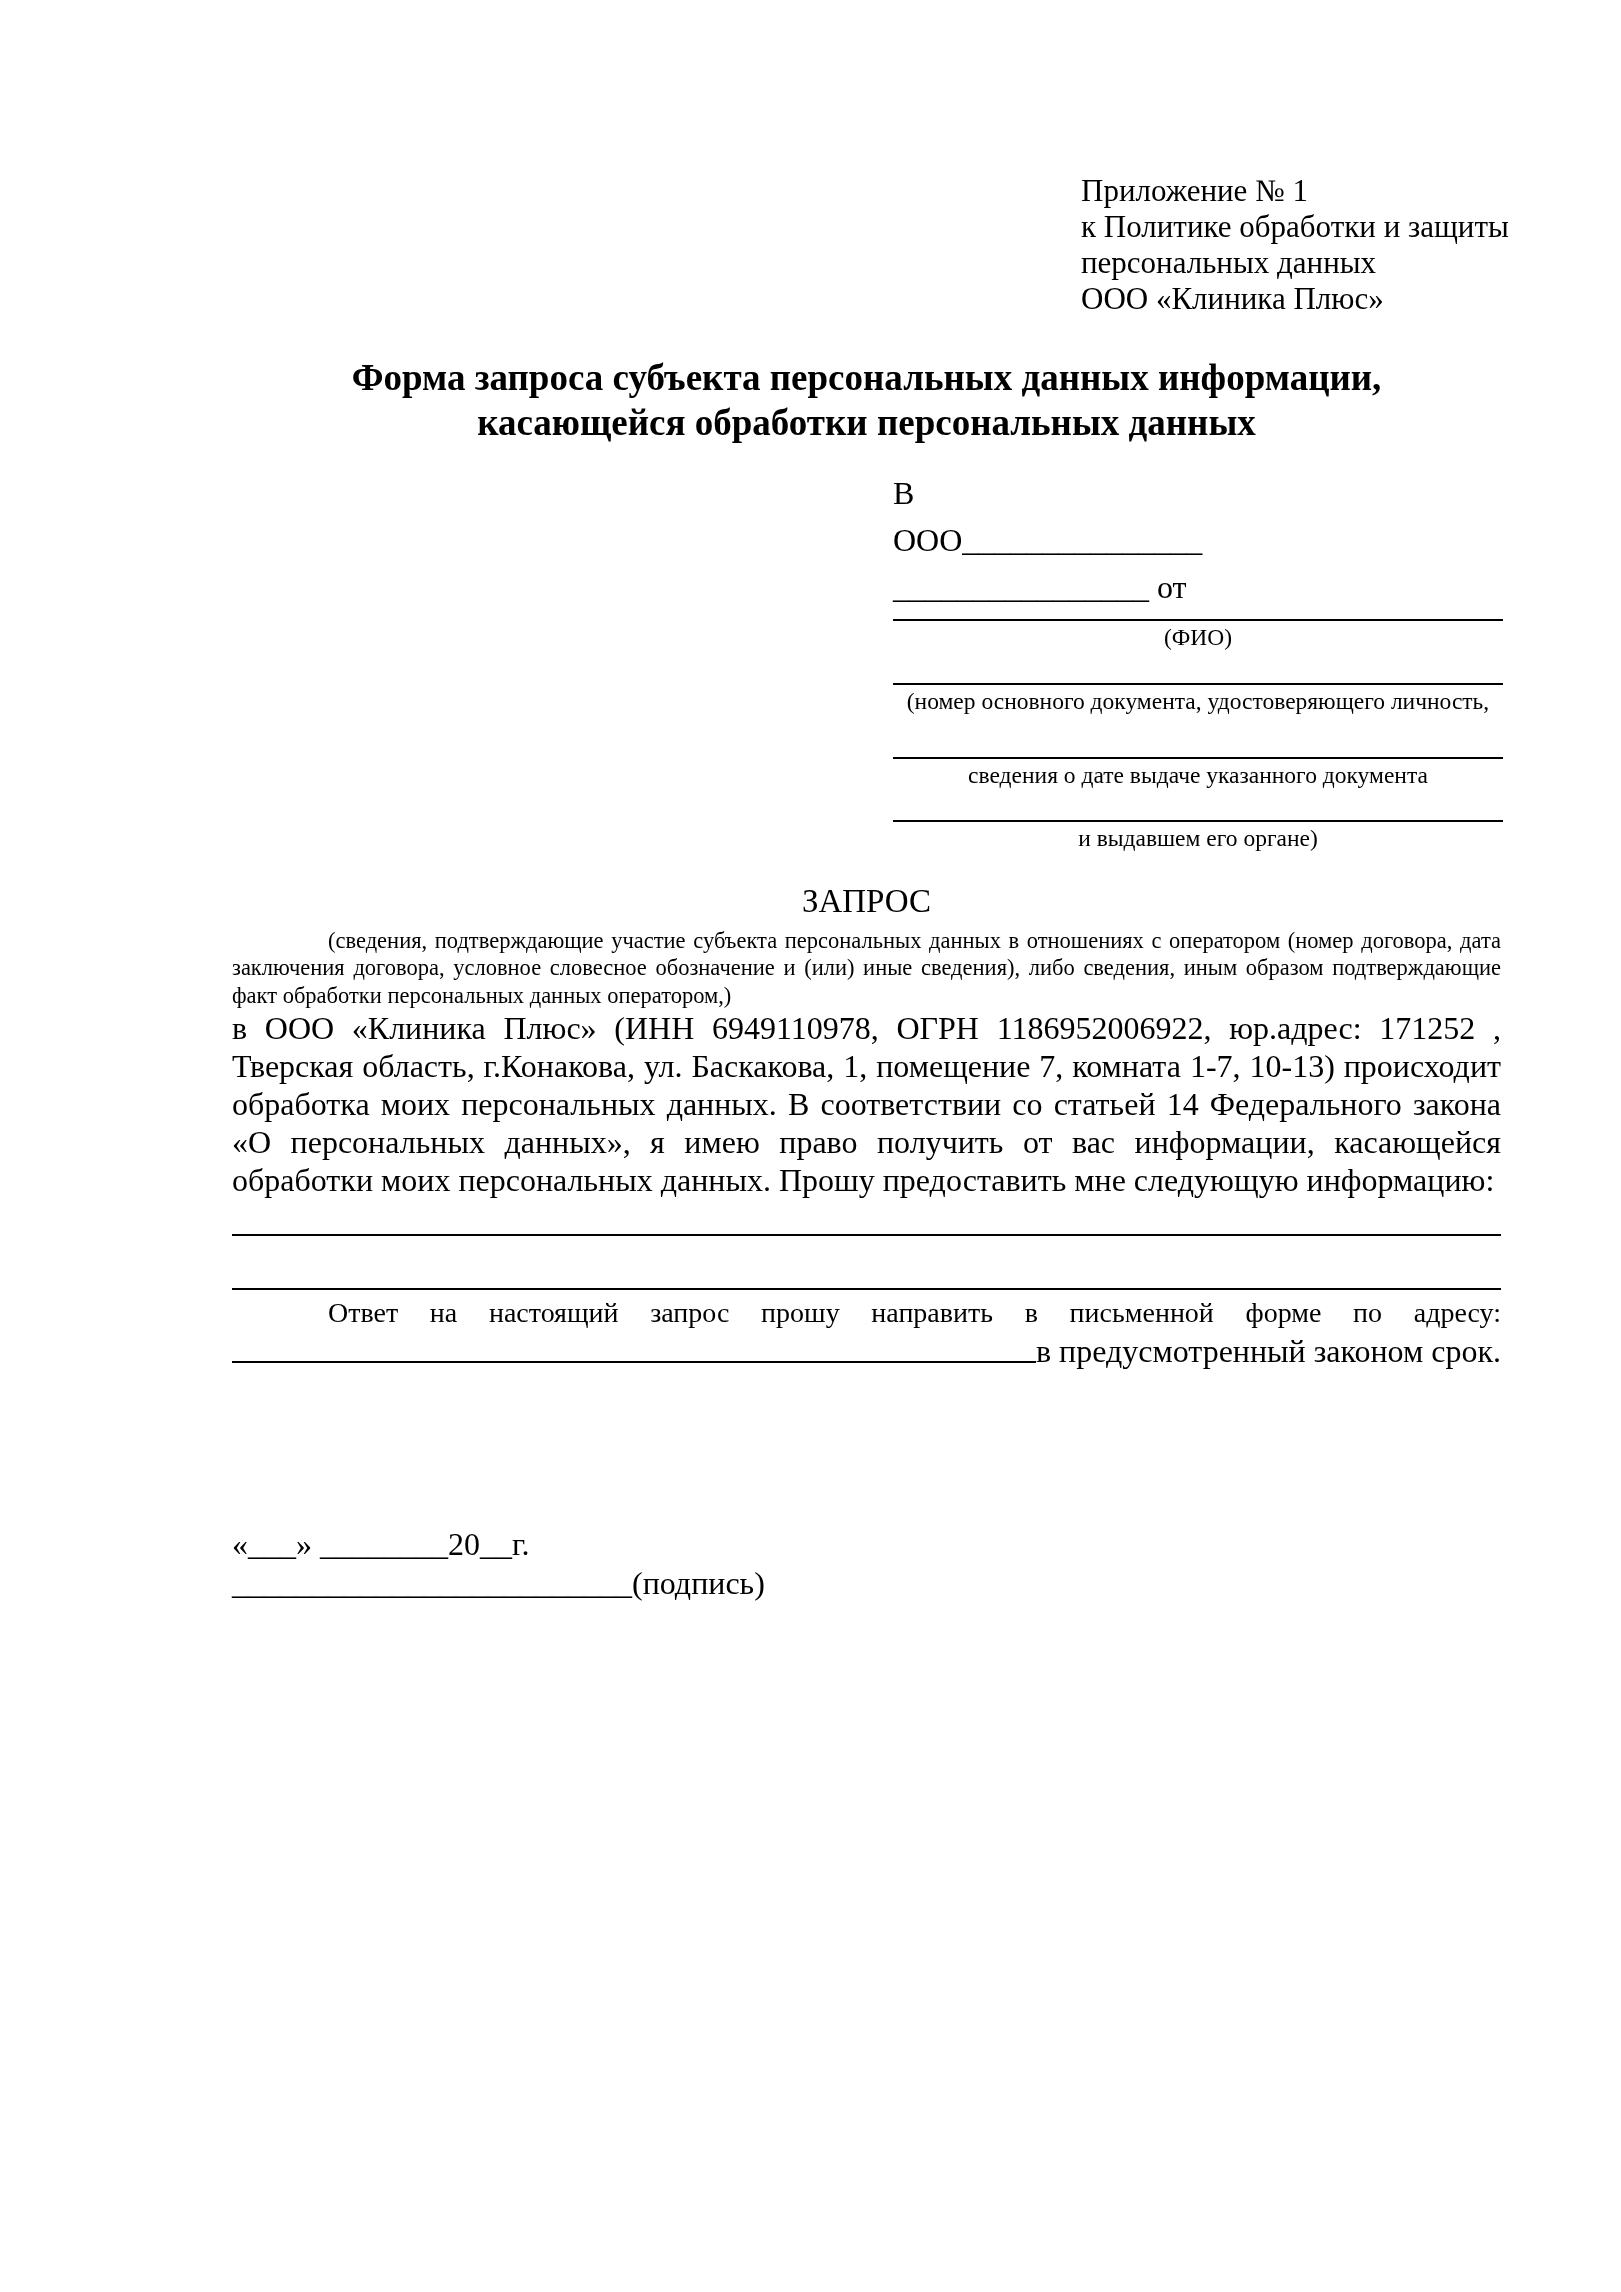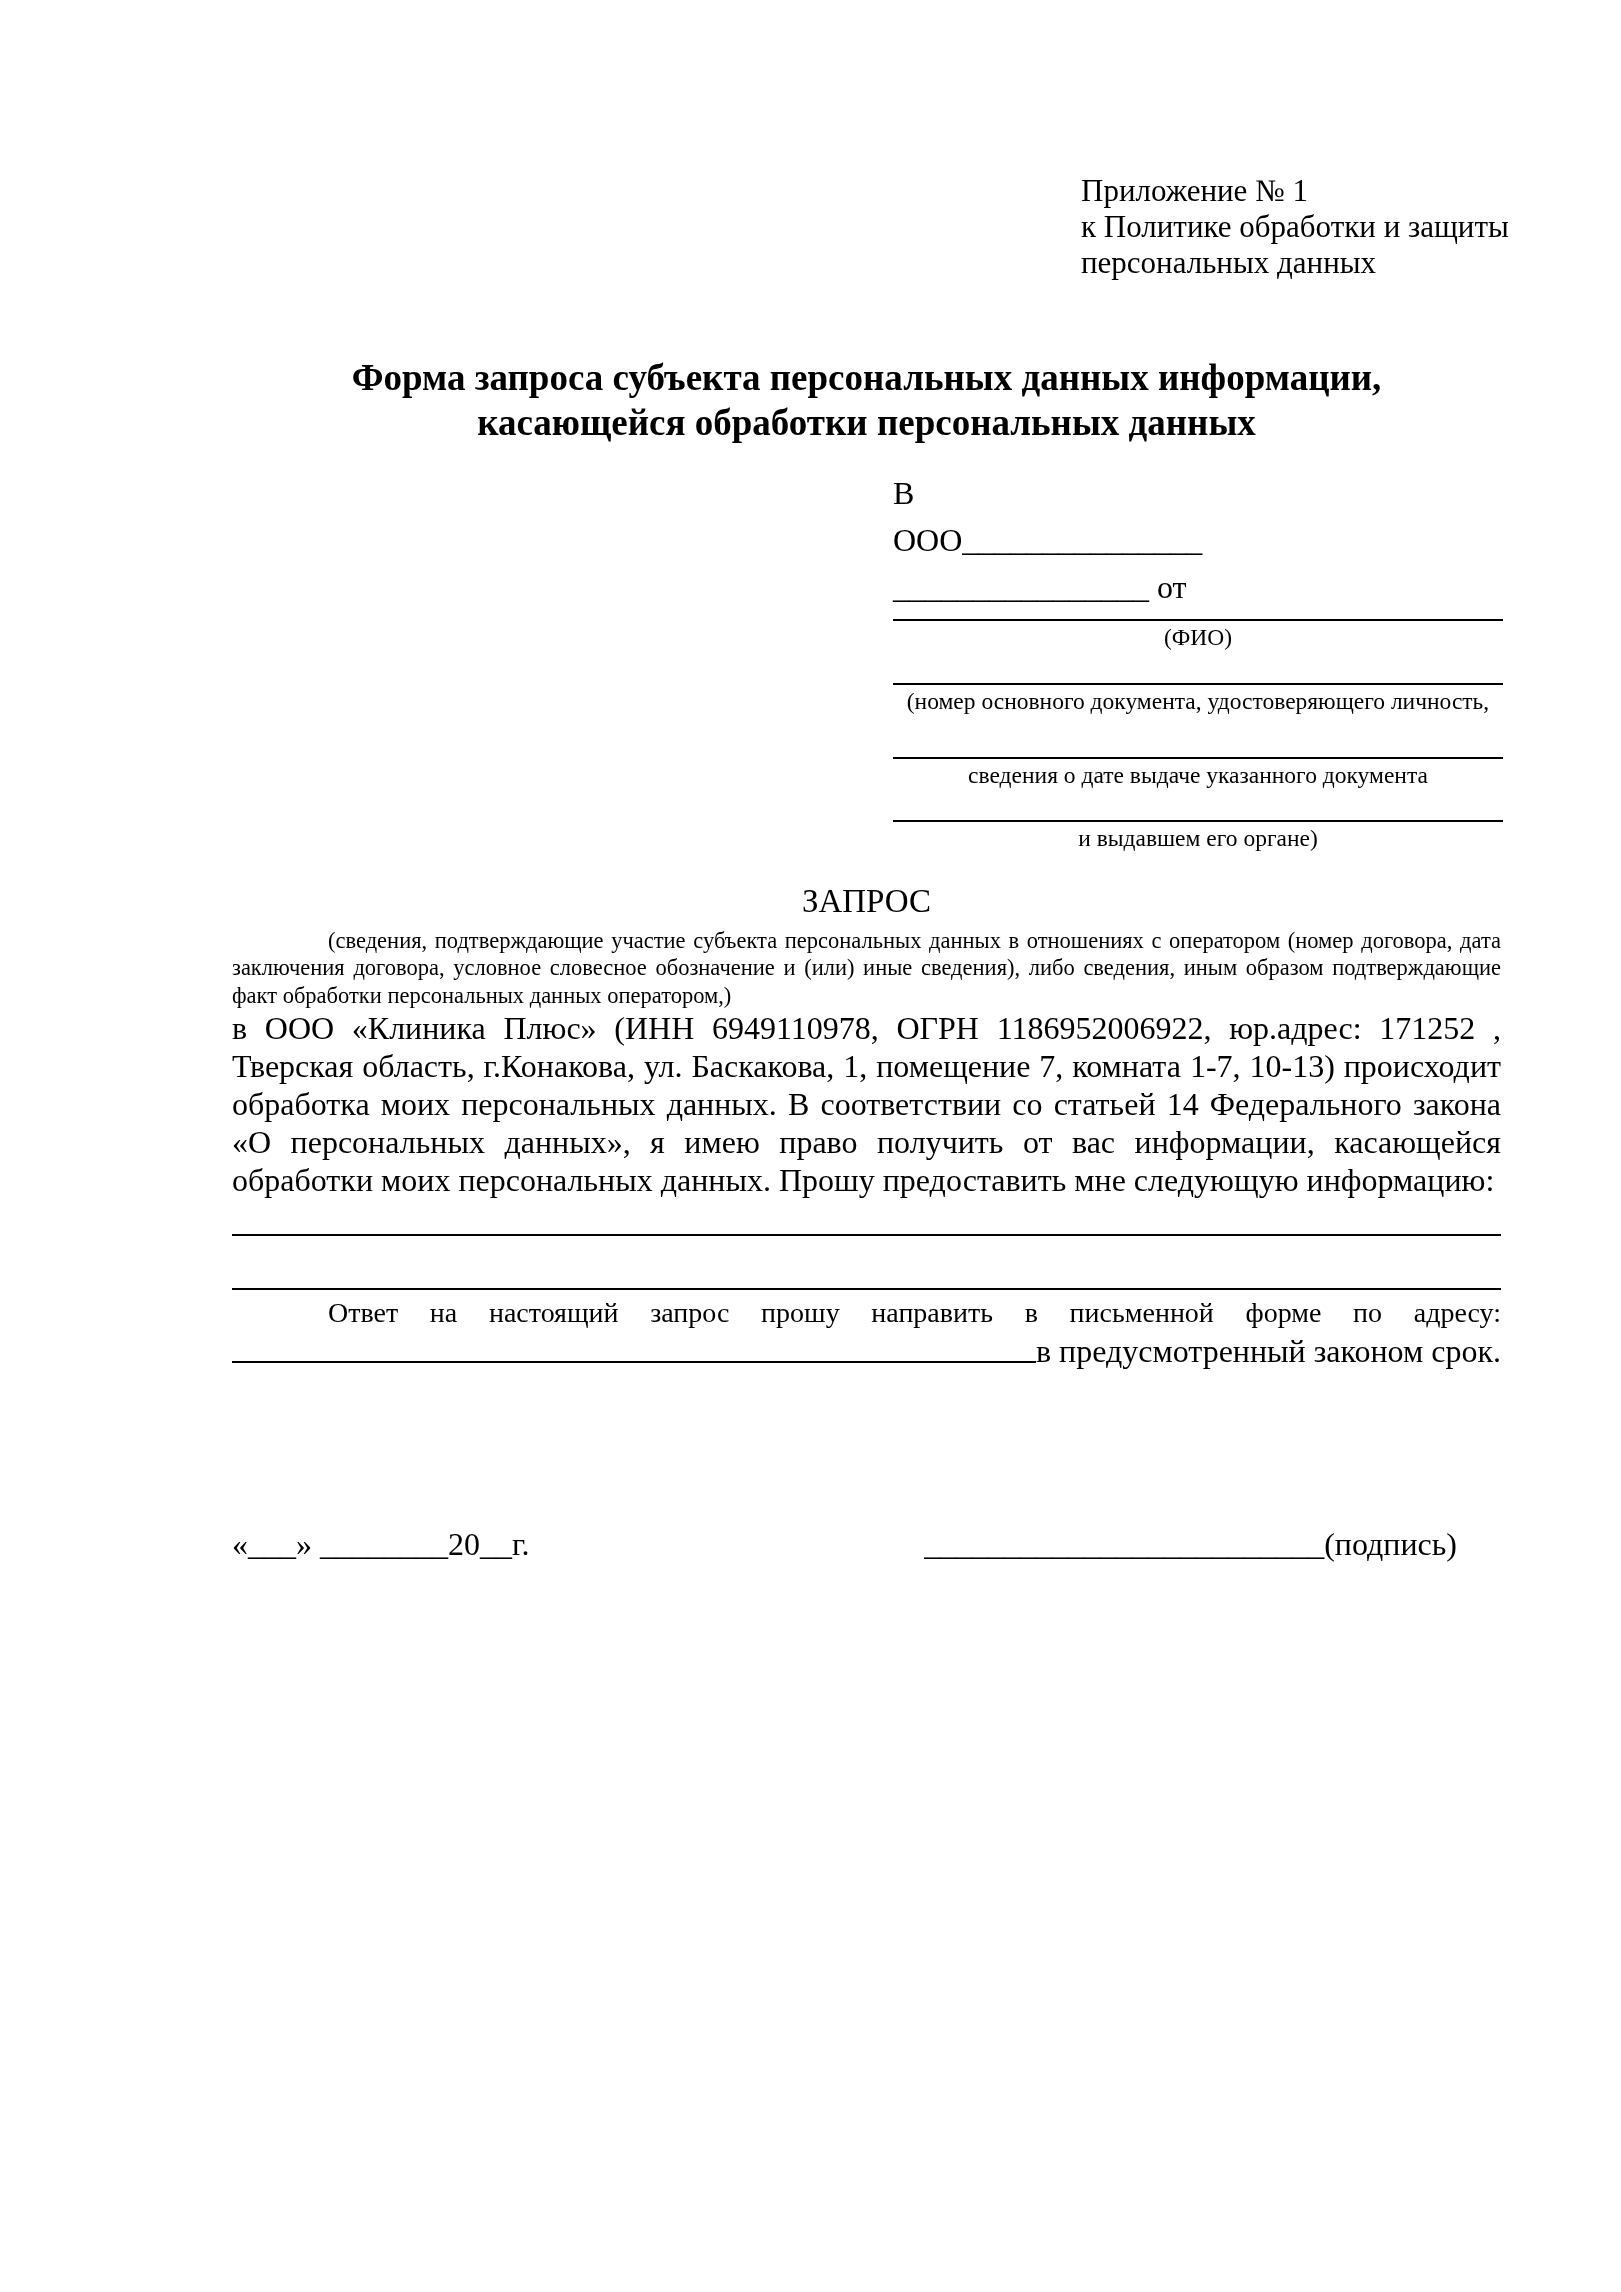--- a/index.html
+++ b/index.html
@@ -32,33 +32,34 @@
   .br2 { margin-top:52px; }
   .reply1 {
     margin-top:3.9px; font-size:28px; line-height:38px;
     text-align:justify; text-align-last:justify; text-indent:96px;
   }
   .reply2 { display:flex; font-size:32px; line-height:38px; }
   .reply2 .suffix { white-space:nowrap; }
   .footer-row {
     position:absolute; left:232px; top:1525px; width:1269px; box-sizing:border-box;
     padding-right:44px; display:flex; justify-content:space-between;
-    font-size:32px; line-height:39px;
+    font-size:32px; line-height:39px;flex-direction:column;
   }
   .sig { white-space:nowrap; }
 </style>
 </head>
 <body>
 
 <div class="page">
 
   <div class="header-note">
     <div>Приложение № 1</div>
     <div>к Политике обработки и защиты</div>
     <div>персональных данных</div>
+    <div>ООО «Клиника Плюс»</div>
   </div>
 
   <div class="doc-title">
     <div>Форма запроса субъекта персональных данных информации,</div>
     <div>касающейся обработки персональных данных</div>
   </div>
 
   <div class="addr">
     <div>В</div>
     <div>ООО_______________</div>

